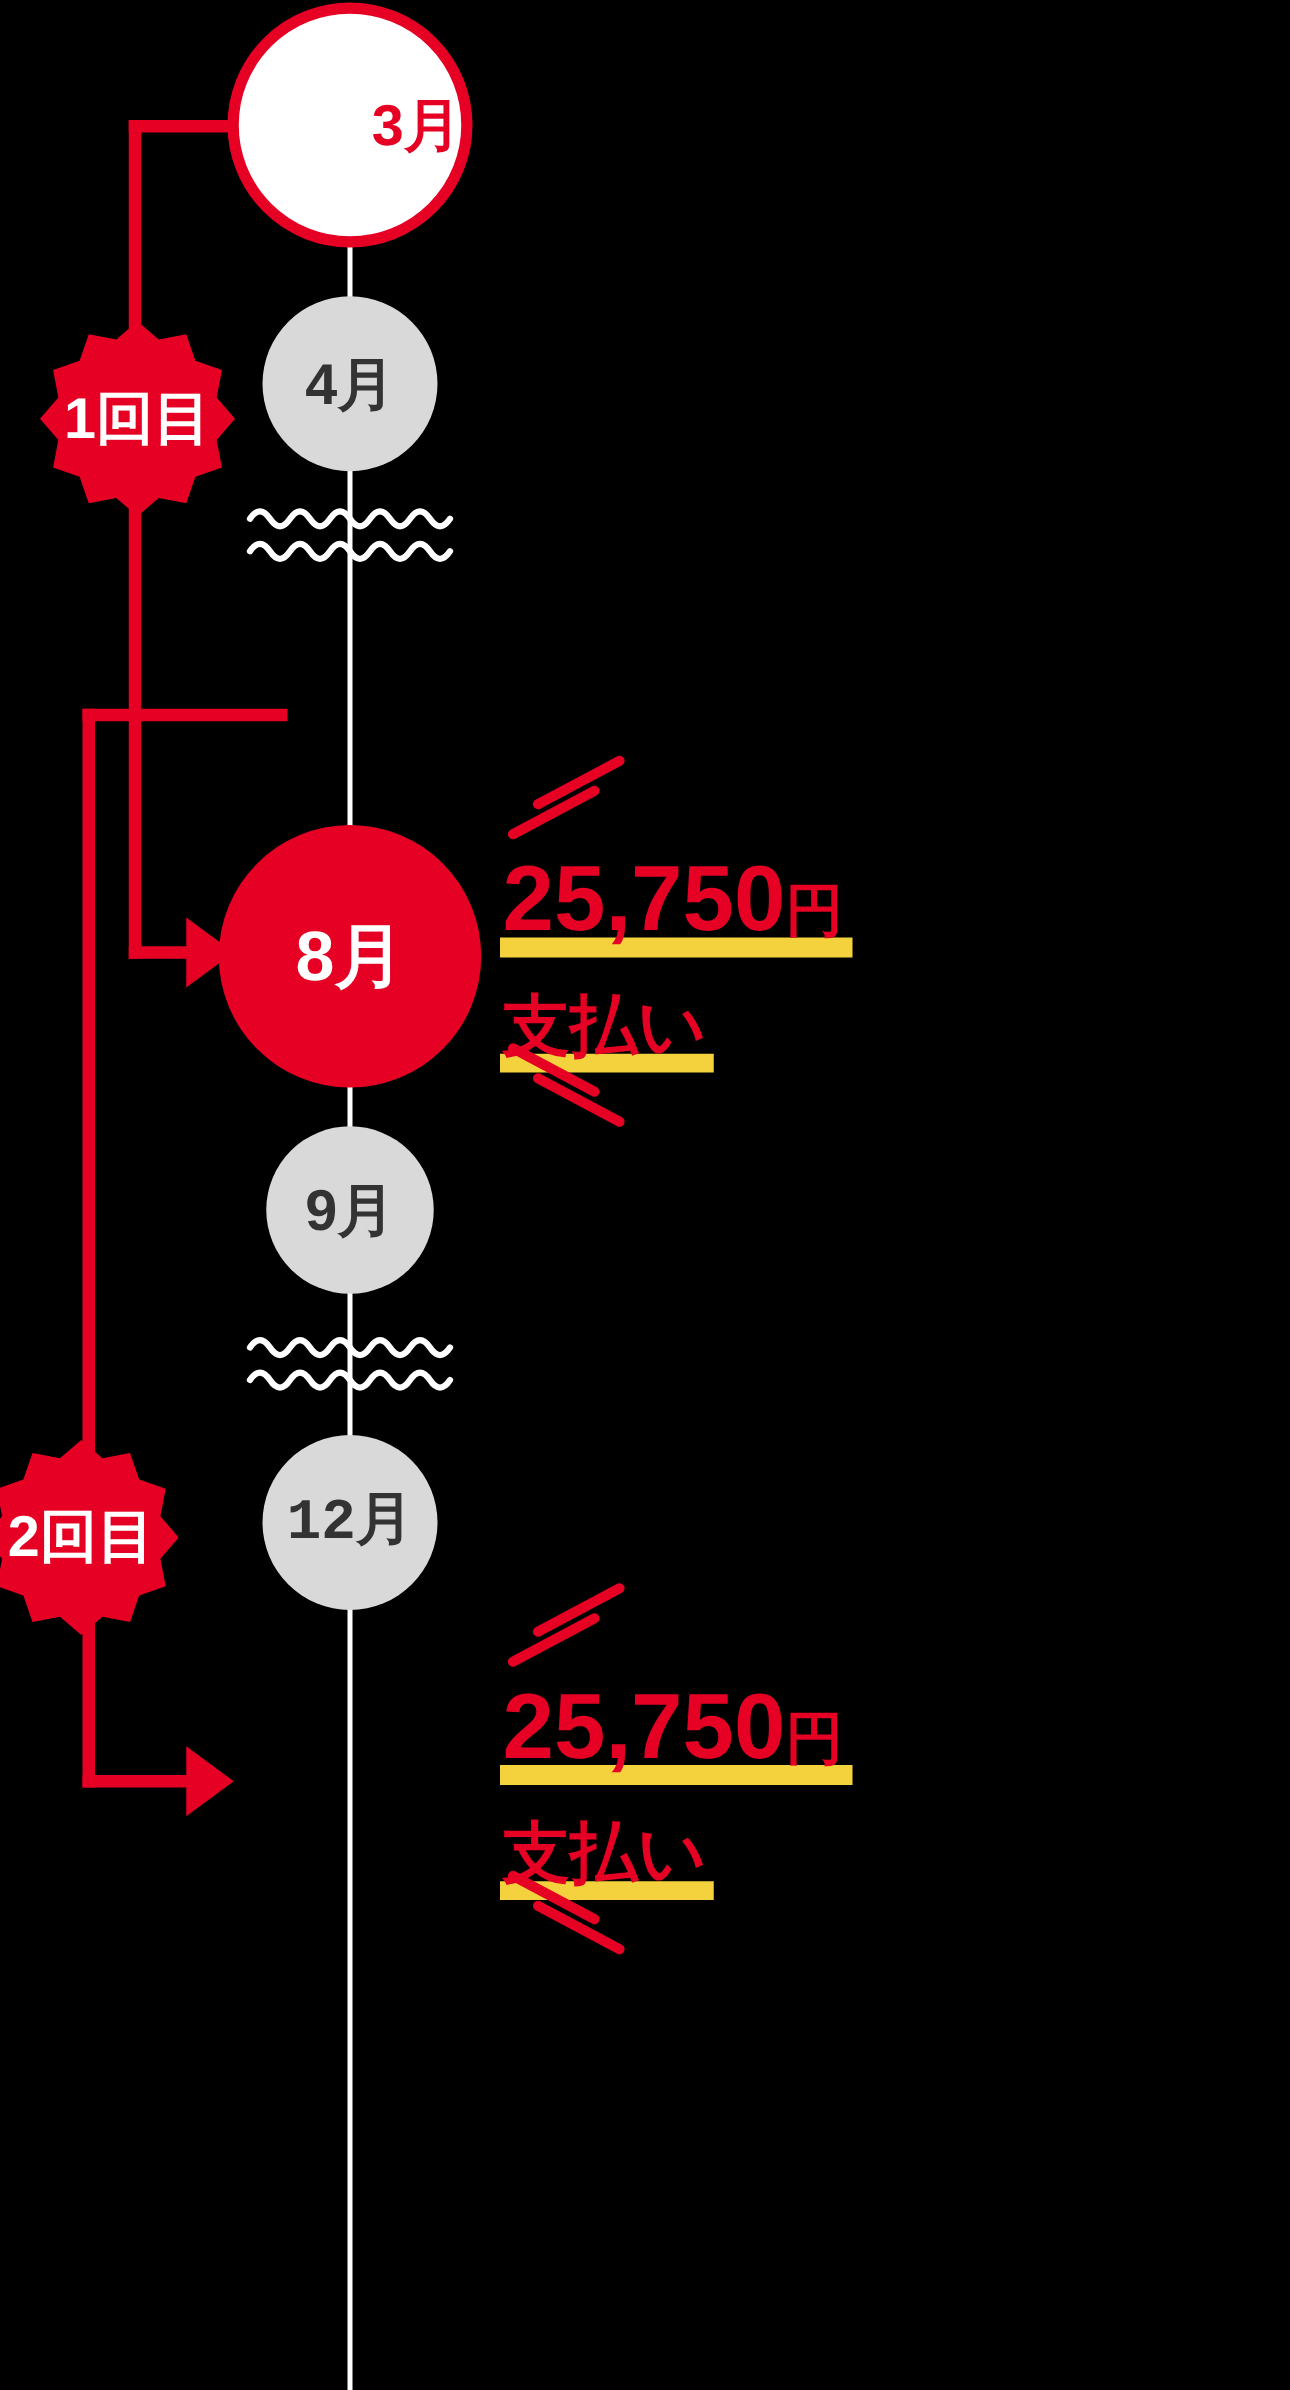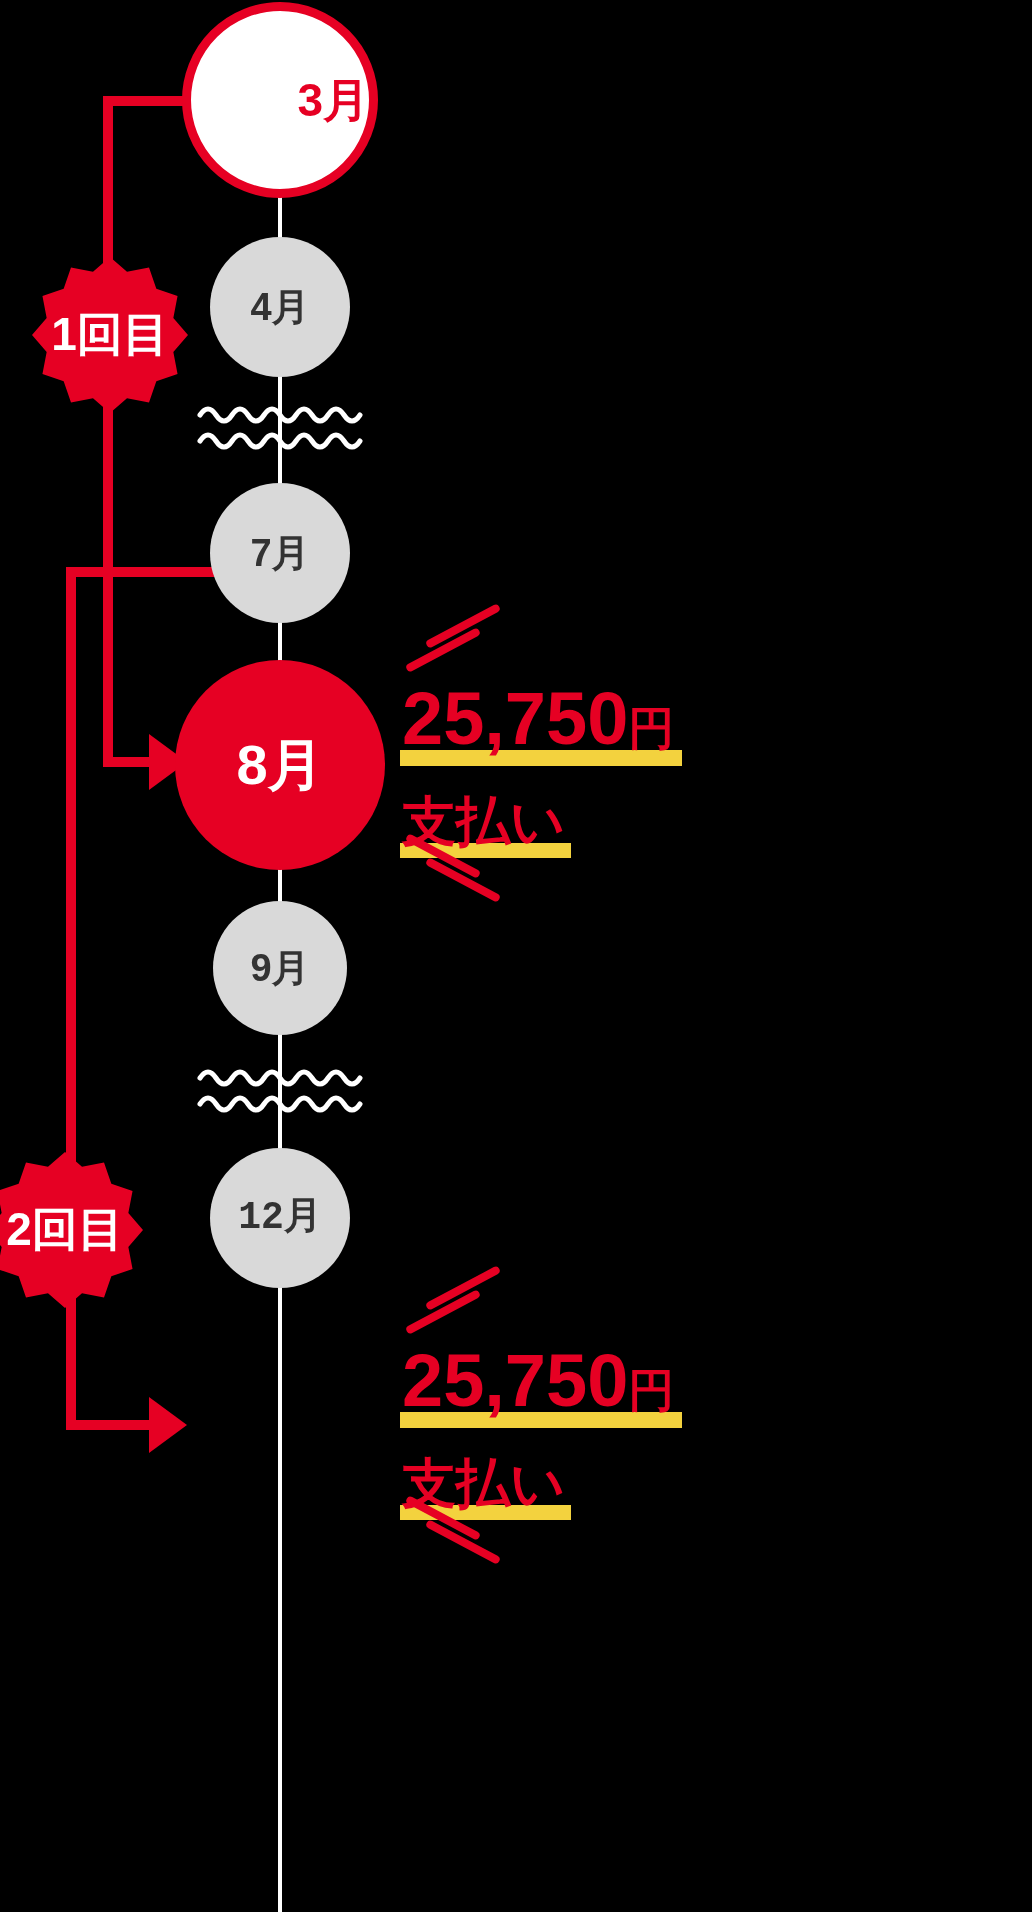--- a/index.html
+++ b/index.html
@@ -15,21 +15,21 @@
     overflow:hidden;font-family:"Liberation Sans","DejaVu Sans",sans-serif;
   }
   
   .tline{position:absolute;left:278px;top:100px;width:4px;height:1812px;background:var(--white);z-index:1;}
   
   .bseg{position:absolute;background:var(--red);z-index:2;}
   .arrow{position:absolute;width:0;height:0;border-top:28px solid transparent;border-bottom:28px solid transparent;border-left:38px solid var(--red);z-index:2;}
   
   .node{position:absolute;border-radius:50%;display:flex;align-items:center;justify-content:center;font-weight:bold;z-index:4;line-height:1;}
   .node.start{background:var(--white);border:9px solid var(--red);color:var(--red);font-size:46px;justify-content:flex-end;}
-  .node.normal{background:var(--gray);color:var(--dark);font-size:38px;font-weight:600;}
+  .node.normal{background:var(--gray);color:var(--dark);font-size:46px;font-weight:600;}
   .node.payment{background:var(--red);color:var(--white);font-size:56px;}
   
   .badge{
     position:absolute;width:156px;height:156px;background:var(--red);color:var(--white);
     display:flex;align-items:center;justify-content:center;font-weight:bold;font-size:46px;z-index:5;
     clip-path:polygon(100% 50%,90.6% 60.9%,93.3% 75%,79.7% 79.7%,75% 93.3%,60.9% 90.6%,50% 100%,39.1% 90.6%,25% 93.3%,20.3% 79.7%,6.7% 75%,9.4% 60.9%,0% 50%,9.4% 39.1%,6.7% 25%,20.3% 20.3%,25% 6.7%,39.1% 9.4%,50% 0%,60.9% 9.4%,75% 6.7%,79.7% 20.3%,93.3% 25%,90.6% 39.1%);
   }
   
   .wave{position:absolute;left:196px;width:170px;height:54px;z-index:3;}
   
@@ -77,23 +77,20 @@
     <path d="M4 12 Q12 0 20 12 T36 12 T52 12 T68 12 T84 12 T100 12 T116 12 T132 12 T148 12 T164 12" fill="none" stroke="#ffffff" stroke-width="5" stroke-linecap="round"></path>
     <path d="M4 38 Q12 26 20 38 T36 38 T52 38 T68 38 T84 38 T100 38 T116 38 T132 38 T148 38 T164 38" fill="none" stroke="#ffffff" stroke-width="5" stroke-linecap="round"></path>
   </svg>
 
   <div class="node start" style="left:182px;top:2px;width:178px;height:178px;">
     <span>3月</span>
   </div>
   <div class="node normal" style="left:210px;top:237px;width:140px;height:140px;">
     <span>4月</span>
   </div>
-  <div class="node normal" style="left:210px;top:483px;width:140px;height:140px;">
-    <span>7月</span>
-  </div>
   <div class="node payment" style="left:175px;top:660px;width:210px;height:210px;">
     <span>8月</span>
   </div>
   <div class="node normal" style="left:213px;top:901px;width:134px;height:134px;">
     <span>9月</span>
   </div>
   <div class="node normal" style="left:210px;top:1148px;width:140px;height:140px;font-family:Liberation Mono, monospace;">
     <span>12月</span>
   </div>
 

